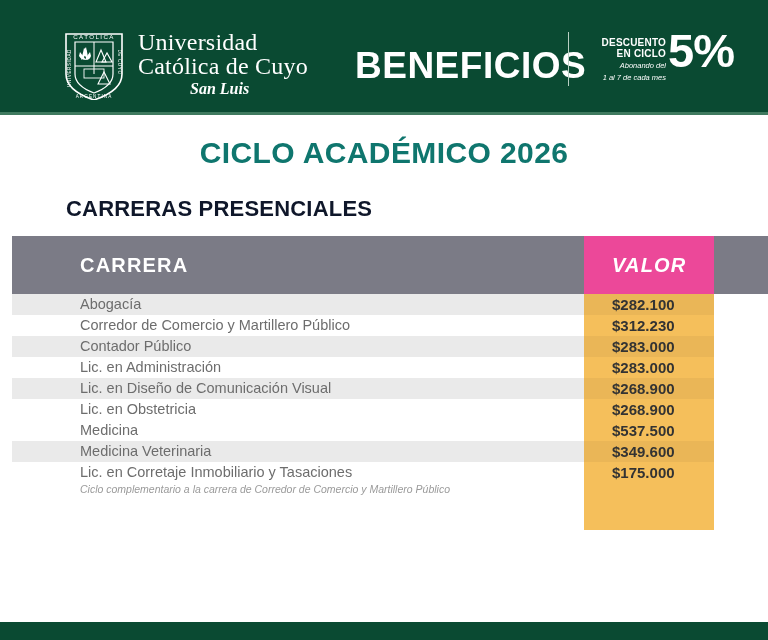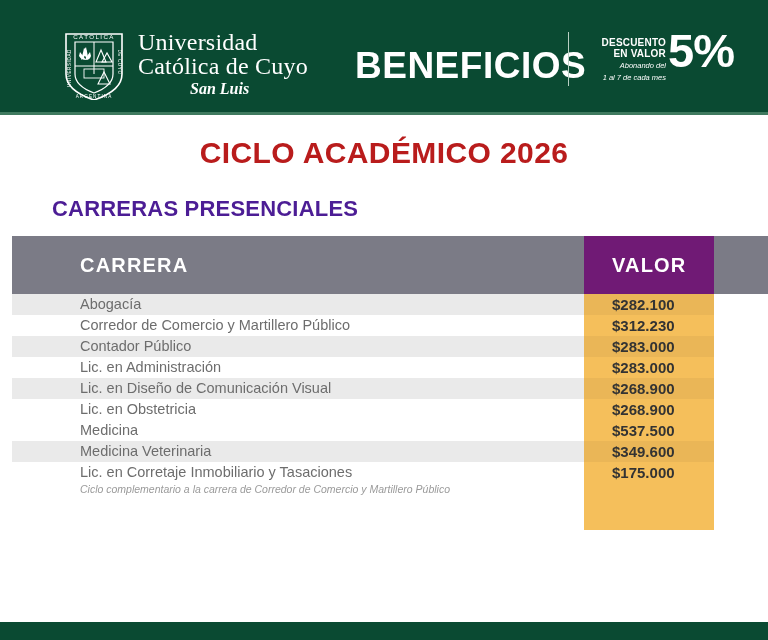--- a/index.html
+++ b/index.html
@@ -123,29 +123,29 @@
     letter-spacing: -1px;
     white-space: nowrap;
   }
 
   
   .main-title {
     position: absolute;
     left: 0; top: 136px;
     width: 768px;
     text-align: center;
-    color: #b91c1c;
+    color: #0f766e;
     font-size: 30px;
     font-weight: bold;
     letter-spacing: 0.4px;
   }
   .sub-title {
     position: absolute;
-    left: 52px; top: 196px;
-    color: #4c1d95;
+    left: 66px; top: 196px;
+    color: #0f172a;
     font-size: 22px;
     font-weight: bold;
     letter-spacing: 0.2px;
   }
 
   
   .table-wrap {
     position: absolute;
     left: 12px; top: 236px;
     width: 768px;
@@ -162,21 +162,22 @@
     left: 68px; top: 18px;
     color: #ffffff;
     font-size: 20px;
     font-weight: bold;
     letter-spacing: 1.2px;
   }
   .th-valor-box {
     position: absolute;
     left: 572px; top: 0;
     width: 130px; height: 58px;
-    background: #701a75;
+    background: #ec4899;
+    font-style: italic;
   }
   .th-valor {
     position: absolute;
     left: 28px; top: 18px;
     color: #ffffff;
     font-size: 20px;
     font-weight: bold;
     letter-spacing: 1.2px;
   }
 
@@ -312,21 +313,21 @@
   <span class="uni-sub">San Luis</span>
 </div>
 
 <div class="beneficios">BENEFICIOS</div>
 
 <div class="vdivider"></div>
 
 <div class="discount">
   <div class="disc-text">
     <span class="disc-l1">DESCUENTO</span>
-    <span class="disc-l2">EN VALOR</span>
+    <span class="disc-l2">EN CICLO</span>
     <span class="disc-small">Abonando del</span>
     <span class="disc-small">1 al 7 de cada mes</span>
   </div>
   <div class="disc-pct">5%</div>
 </div>
 
 <div class="main-title">CICLO ACADÉMICO 2026</div>
 <div class="sub-title">CARRERAS PRESENCIALES</div>
 
 <div class="table-wrap">

